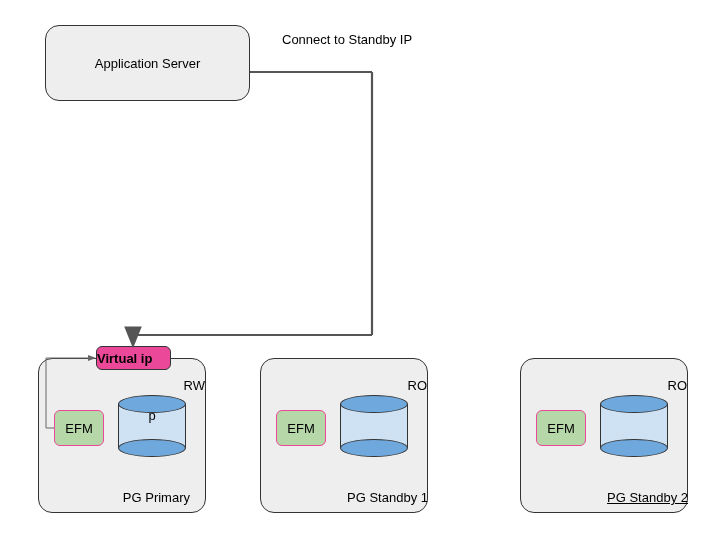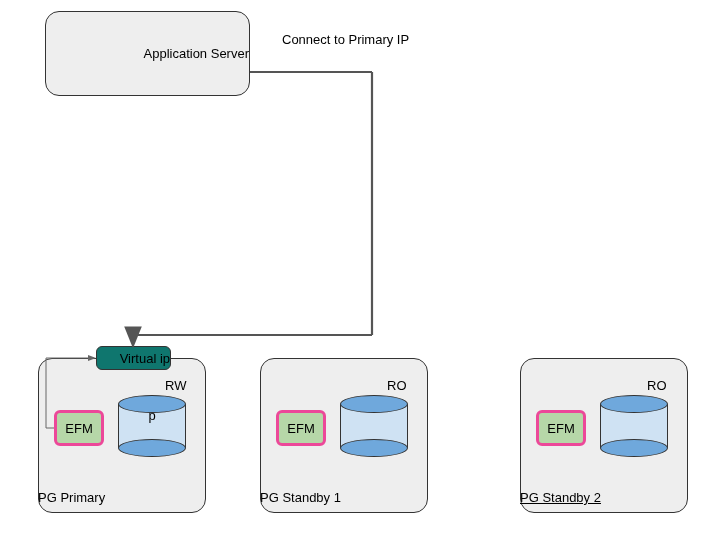--- a/index.html
+++ b/index.html
@@ -21,32 +21,33 @@
     box-sizing: border-box;
   }
   .app-server {
     display: flex;
     align-items: center;
     justify-content: center;
     text-align: center;
   }
   .vip-box {
     position: absolute;
-    background: #0f766e;
+    background: #ec4899;
     border: 1px solid #333;
     border-radius: 6px;
     display: flex;
     align-items: center;
-    justify-content: flex-end;
-    box-sizing: border-box;
+    justify-content: flex-start;
+    box-sizing: border-box;
+    font-weight: bold;
   }
   .efm-box {
     position: absolute;
     background: #b6d7a8;
-    border: 3px solid #ec4899;
+    border: 1px solid #ec4899;
     border-radius: 6px;
     display: flex;
     align-items: center;
     justify-content: center;
     box-sizing: border-box;
   }
   .cylinder {
     position: absolute;
   }
   .cyl-body {
@@ -71,34 +72,34 @@
     height: 18px;
     border: 1px solid #333;
     border-radius: 50%;
     background: #cfe2f3;
     box-sizing: border-box;
   }
   .cyl-top { top: 0; background: #6fa8dc; }
   .cyl-bottom { bottom: 0; background: #6fa8dc; }
   .label {
     position: absolute;
-    text-align: left;
+    text-align: right;
   }
   .small-arrow-path { stroke: #666; stroke-width: 1; fill: none; }
   svg.overlay { position: absolute; top: 0; left: 0; pointer-events: none; }
 </style>
 </head>
 <body>
 
-<div class="node-box app-server" style="left:45px; top:11px; width:205px; height:85px;justify-content:flex-end;">
+<div class="node-box app-server" style="left:45px; top:25px; width:205px; height:76px;">
   <span>Application Server</span>
 </div>
 
 <div class="label" style="left:282px; top:32px; width:160px; text-align:left;">
-  <span>Connect to Primary IP</span>
+  <span>Connect to Standby IP</span>
 </div>
 
 <div class="node-box" style="left:38px; top:358px; width:168px; height:155px;"></div>
 
 <div class="vip-box" style="left:96px; top:346px; width:75px; height:24px;">
   <span>Virtual ip</span>
 </div>
 
 <div class="efm-box" style="left:54px; top:410px; width:50px; height:36px;">
   <span>EFM</span>

